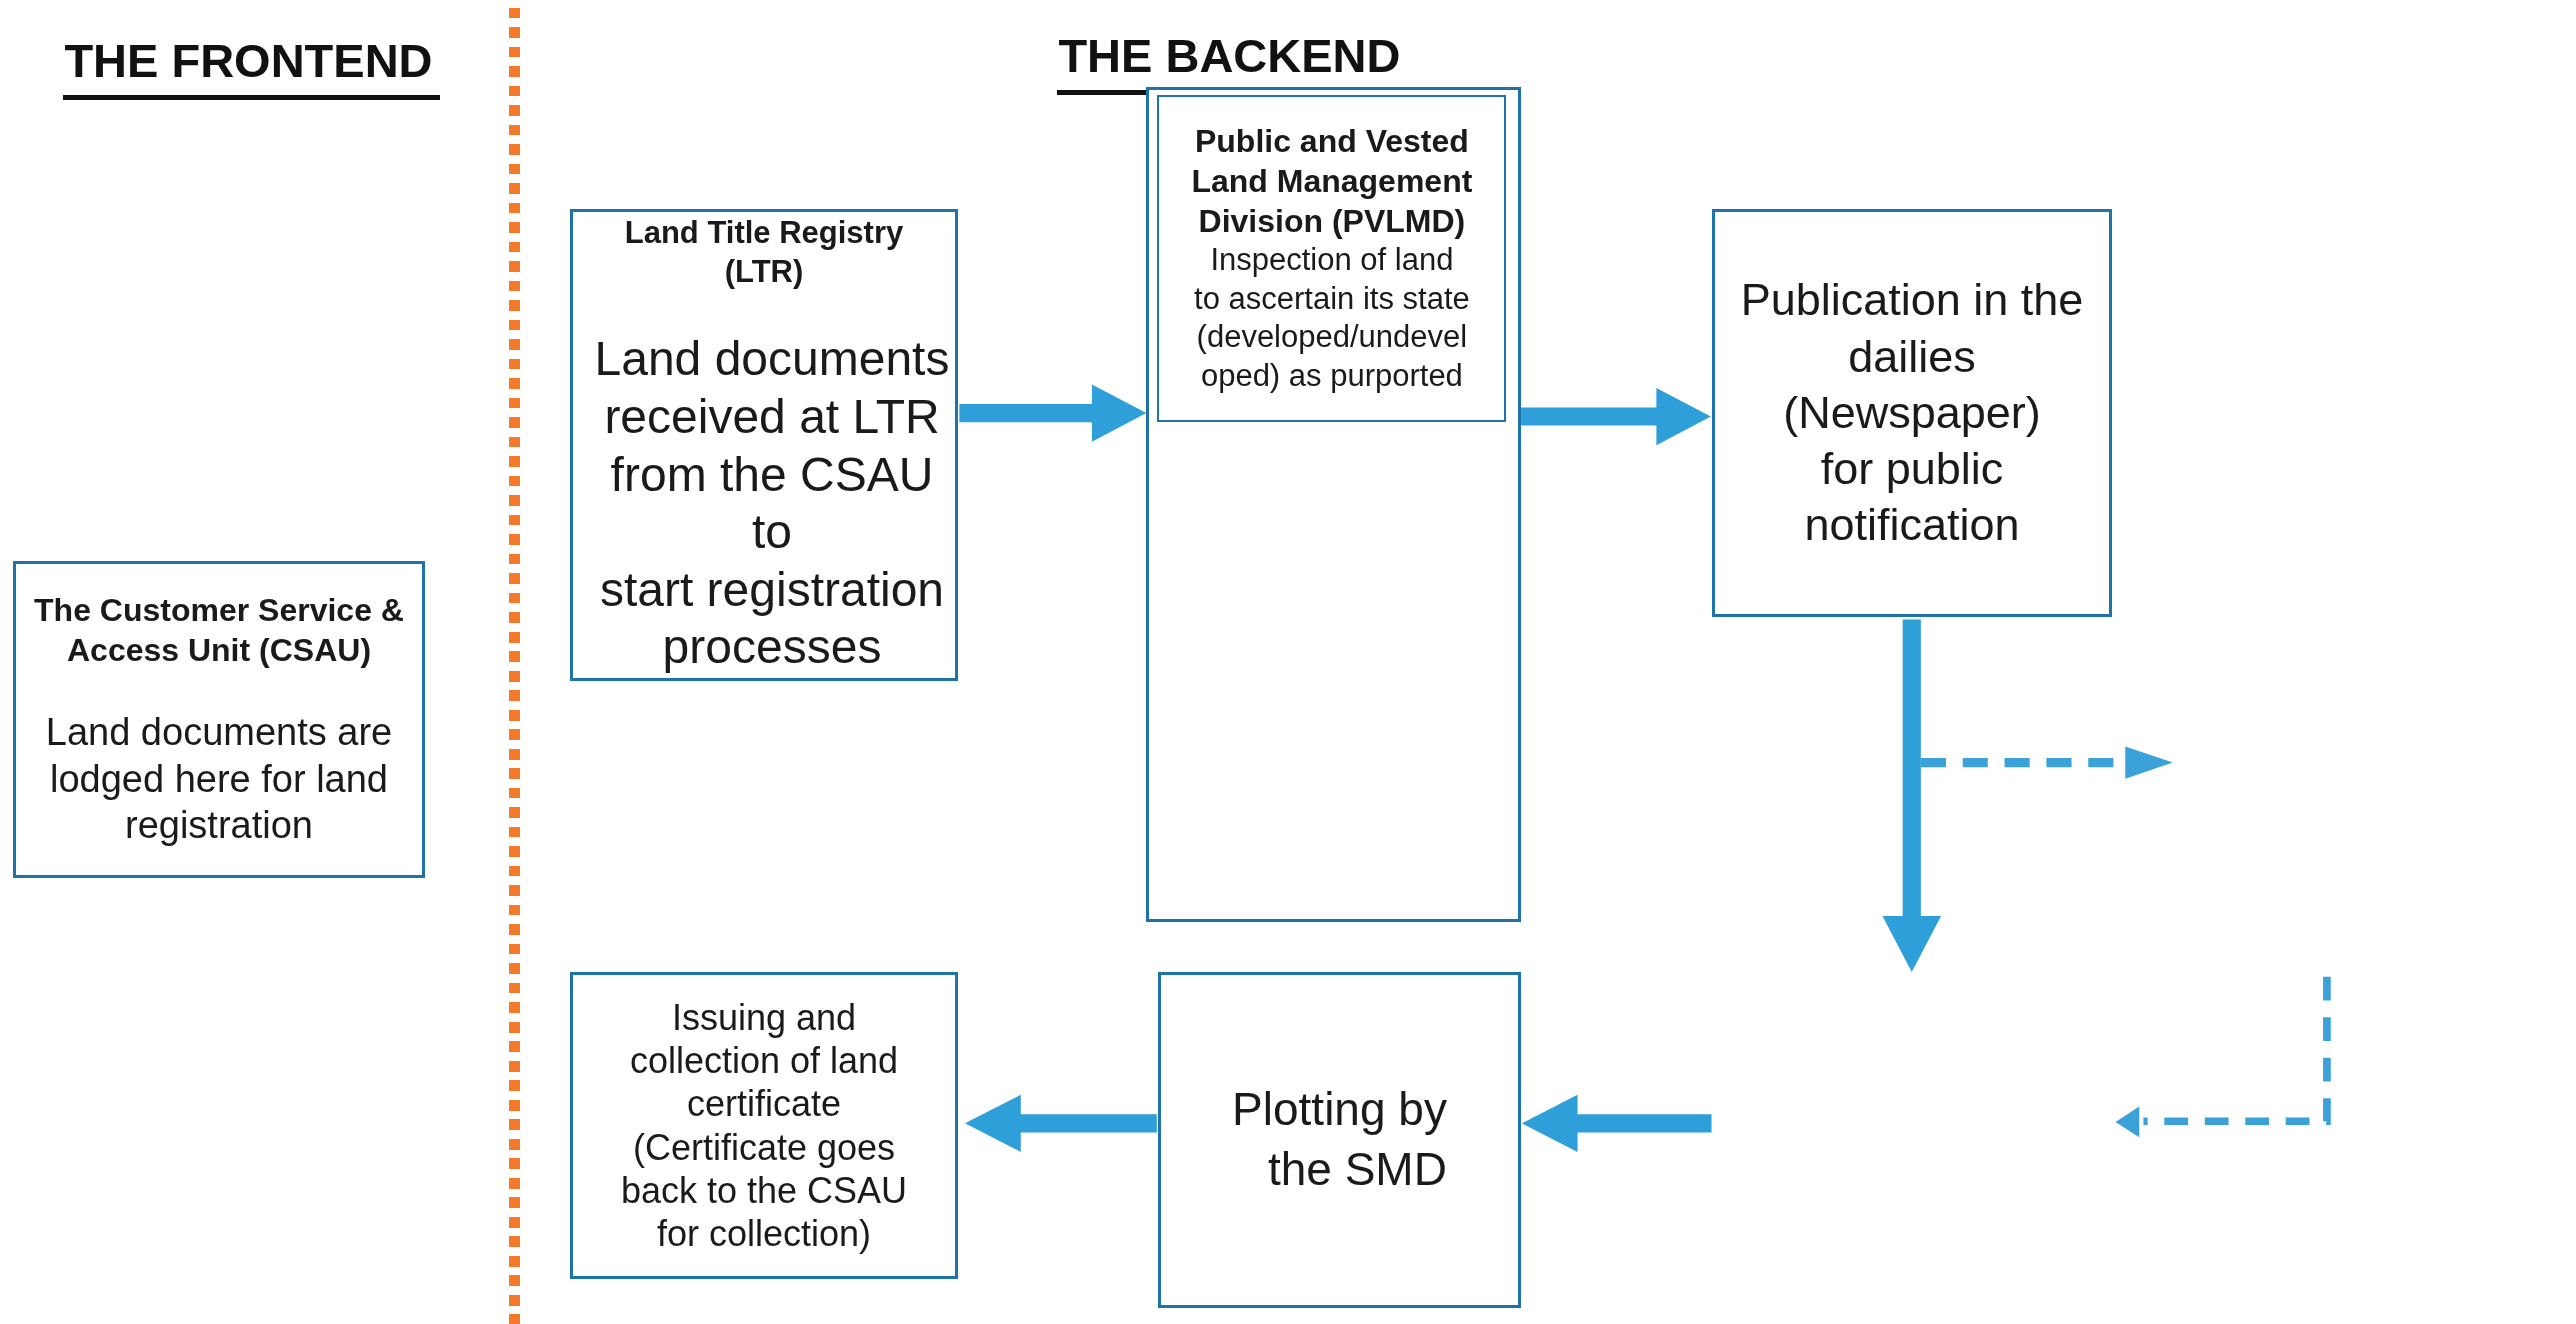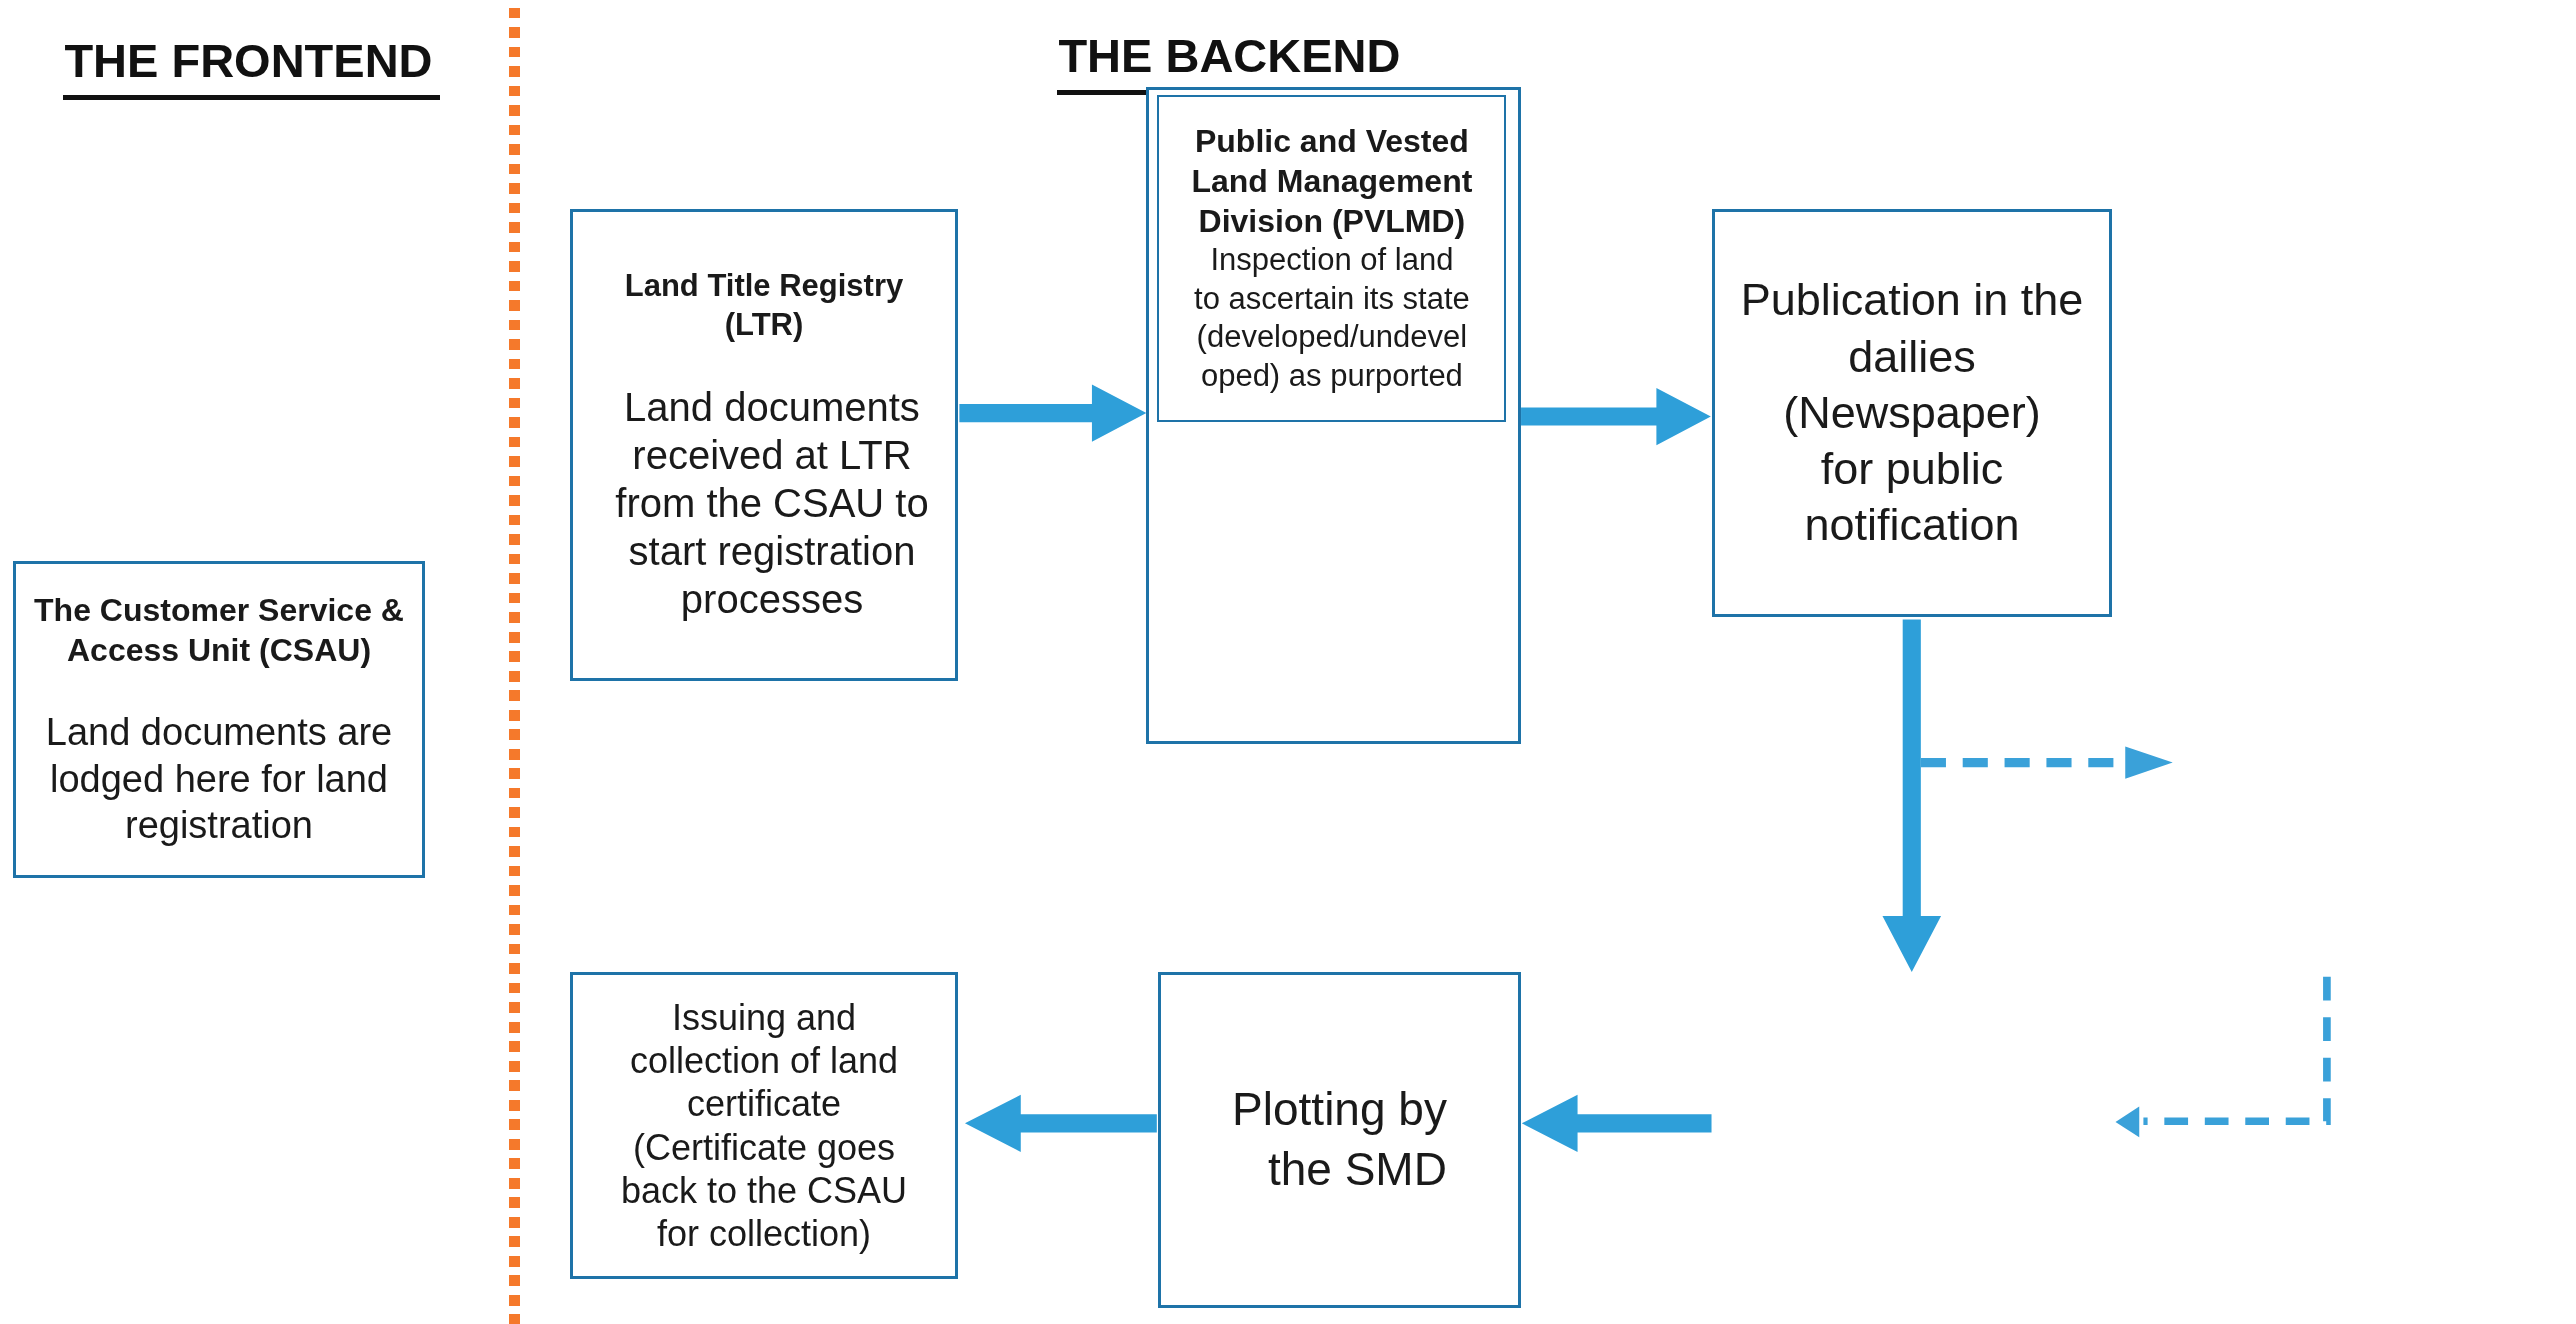--- a/index.html
+++ b/index.html
@@ -62,25 +62,25 @@
   }
   .fbox .title { font-weight: 700; white-space: pre-line; }
   .fbox .body  { white-space: pre-line; }
 
   #box-csau { left: 13px;  top: 525px;  width: 412px; height: 317px; margin-top: 36px; }
   #box-csau .title { font-size: 32px; line-height: 1.25; }
   #box-csau .body  { font-size: 38px; line-height: 1.22; margin-top: 39px; }
 
   #box-ltr { left: 570px; top: 209px; width: 388px; height: 472px; }
   #box-ltr .title { font-size: 31px; line-height: 1.25; }
-  #box-ltr .body  { font-size: 40px; line-height: 1.2; margin-top: 39px; margin-left: 16px; }
+  #box-ltr .body  { font-size: 48px; line-height: 1.2; margin-top: 39px; margin-left: 16px; }
 
   #group-backend-divisions {
     position: absolute;
-    left: 1146px; top: 87px; width: 375px; height: 657px;
+    left: 1146px; top: 87px; width: 375px; height: 835px;
     border: 3.5px solid var(--box_border, #1E73A8);
     background: #ffffff;
     box-sizing: border-box;
   }
   .inner-box {
     position: absolute;
     border: 2.8px solid var(--box_border, #1E73A8);
     background: #ffffff;
     box-sizing: border-box;
     display: flex;

